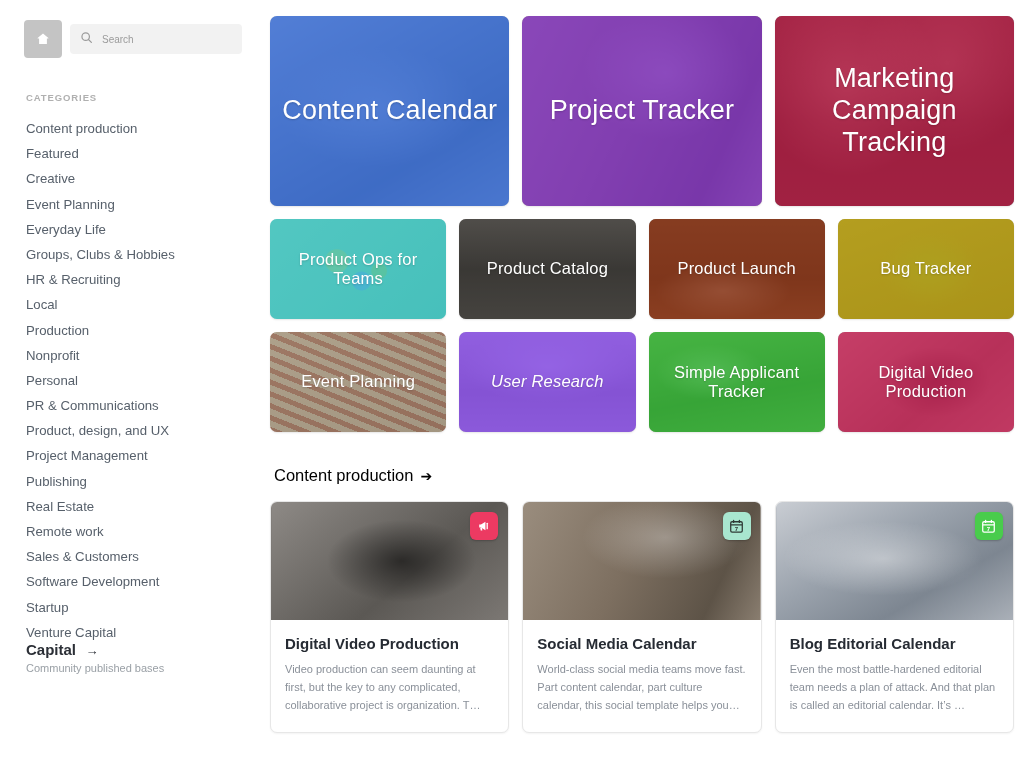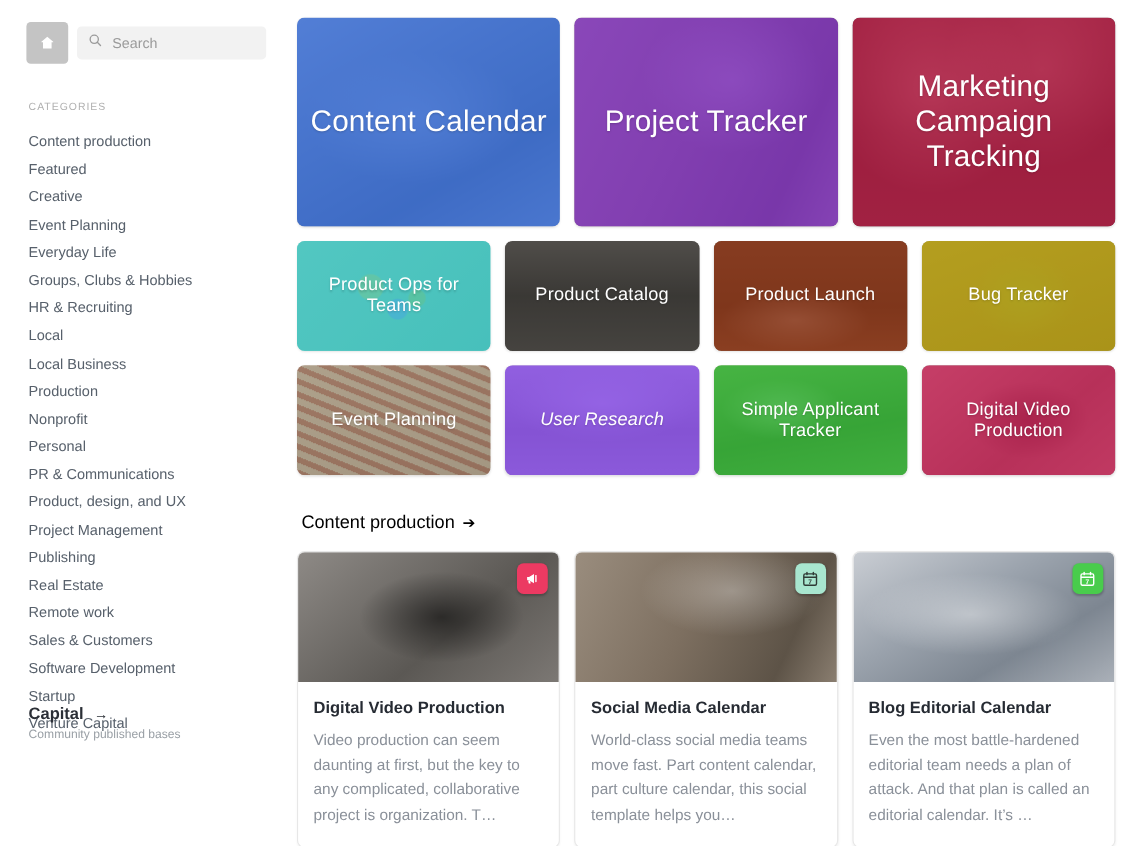--- a/index.html
+++ b/index.html
@@ -33,30 +33,30 @@
   .search-box {
     flex: 1 1 auto; height: 30px;
     background: #f2f2f2; border-radius: 4px;
     display: flex; align-items: center; gap: 9px;
     padding: 0 10px; cursor: text;
   }
   .search-box .mag { flex:0 0 auto; display:block; }
   .search-input {
     border: none; background: transparent; outline: none;
     font-family: "Liberation Sans", sans-serif;
-    font-size: 13px; color: #444; width: 100%;
+    font-size: 10px; color: #444; width: 100%;
     padding: 0;
   }
   .search-input::placeholder { color: #9b9b9b; }
 
   .cat-label {
     margin: 34px 0 5px 26px;
     font-size: 9.5px; letter-spacing: 0.9px;
     color: #b0b0b0; text-transform: uppercase;
-    font-weight: 400;
+    font-weight: 700;
   }
   .cat-list { margin: 13px 0 0 0; padding: 0; list-style: none; }
   .cat-list li {
     font-size: 13.2px; color: #57606b;
     padding: 0 0 0 26px;
     height: 25.2px; line-height: 25.2px;
     cursor: pointer; white-space: nowrap;
   }
 
   .universe {
@@ -159,21 +159,21 @@
   }
   .tpl-thumb { position: relative; height: 118px; background-size: cover; background-position: center; }
   .badge {
     position: absolute; top: 10px; right: 10px;
     width: 28px; height: 28px; border-radius: 6px;
     display: flex; align-items: center; justify-content: center;
     box-shadow: 0 1px 2px rgba(0,0,0,0.22);
   }
   .tpl-body { padding: 15px 14px 18px 14px; }
   .tpl-title { font-size: 15px; font-weight: 700; color: #262b33; margin: 0 0 9px 0; }
-  .tpl-desc { font-size: 14px; line-height: 1.62; color: #8a9099; }
+  .tpl-desc { font-size: 11px; line-height: 1.62; color: #8a9099; }
 </style>
 </head>
 <body>
 
 <div class="app">
 
   <aside class="sidebar">
 
     <div class="sb-top">
       <div class="home-btn">
@@ -198,21 +198,20 @@
 
     <ul class="cat-list">
       <li>Content production</li>
       <li>Featured</li>
       <li>Creative</li>
       <li>Event Planning</li>
       <li>Everyday Life</li>
       <li>Groups, Clubs &amp; Hobbies</li>
       <li>HR &amp; Recruiting</li>
       <li>Local</li>
-      <li>Local Business</li>
       <li>Production</li>
       <li>Nonprofit</li>
       <li>Personal</li>
       <li>PR &amp; Communications</li>
       <li>Product, design, and UX</li>
       <li>Project Management</li>
       <li>Publishing</li>
       <li>Real Estate</li>
       <li>Remote work</li>
       <li>Sales &amp; Customers</li>

